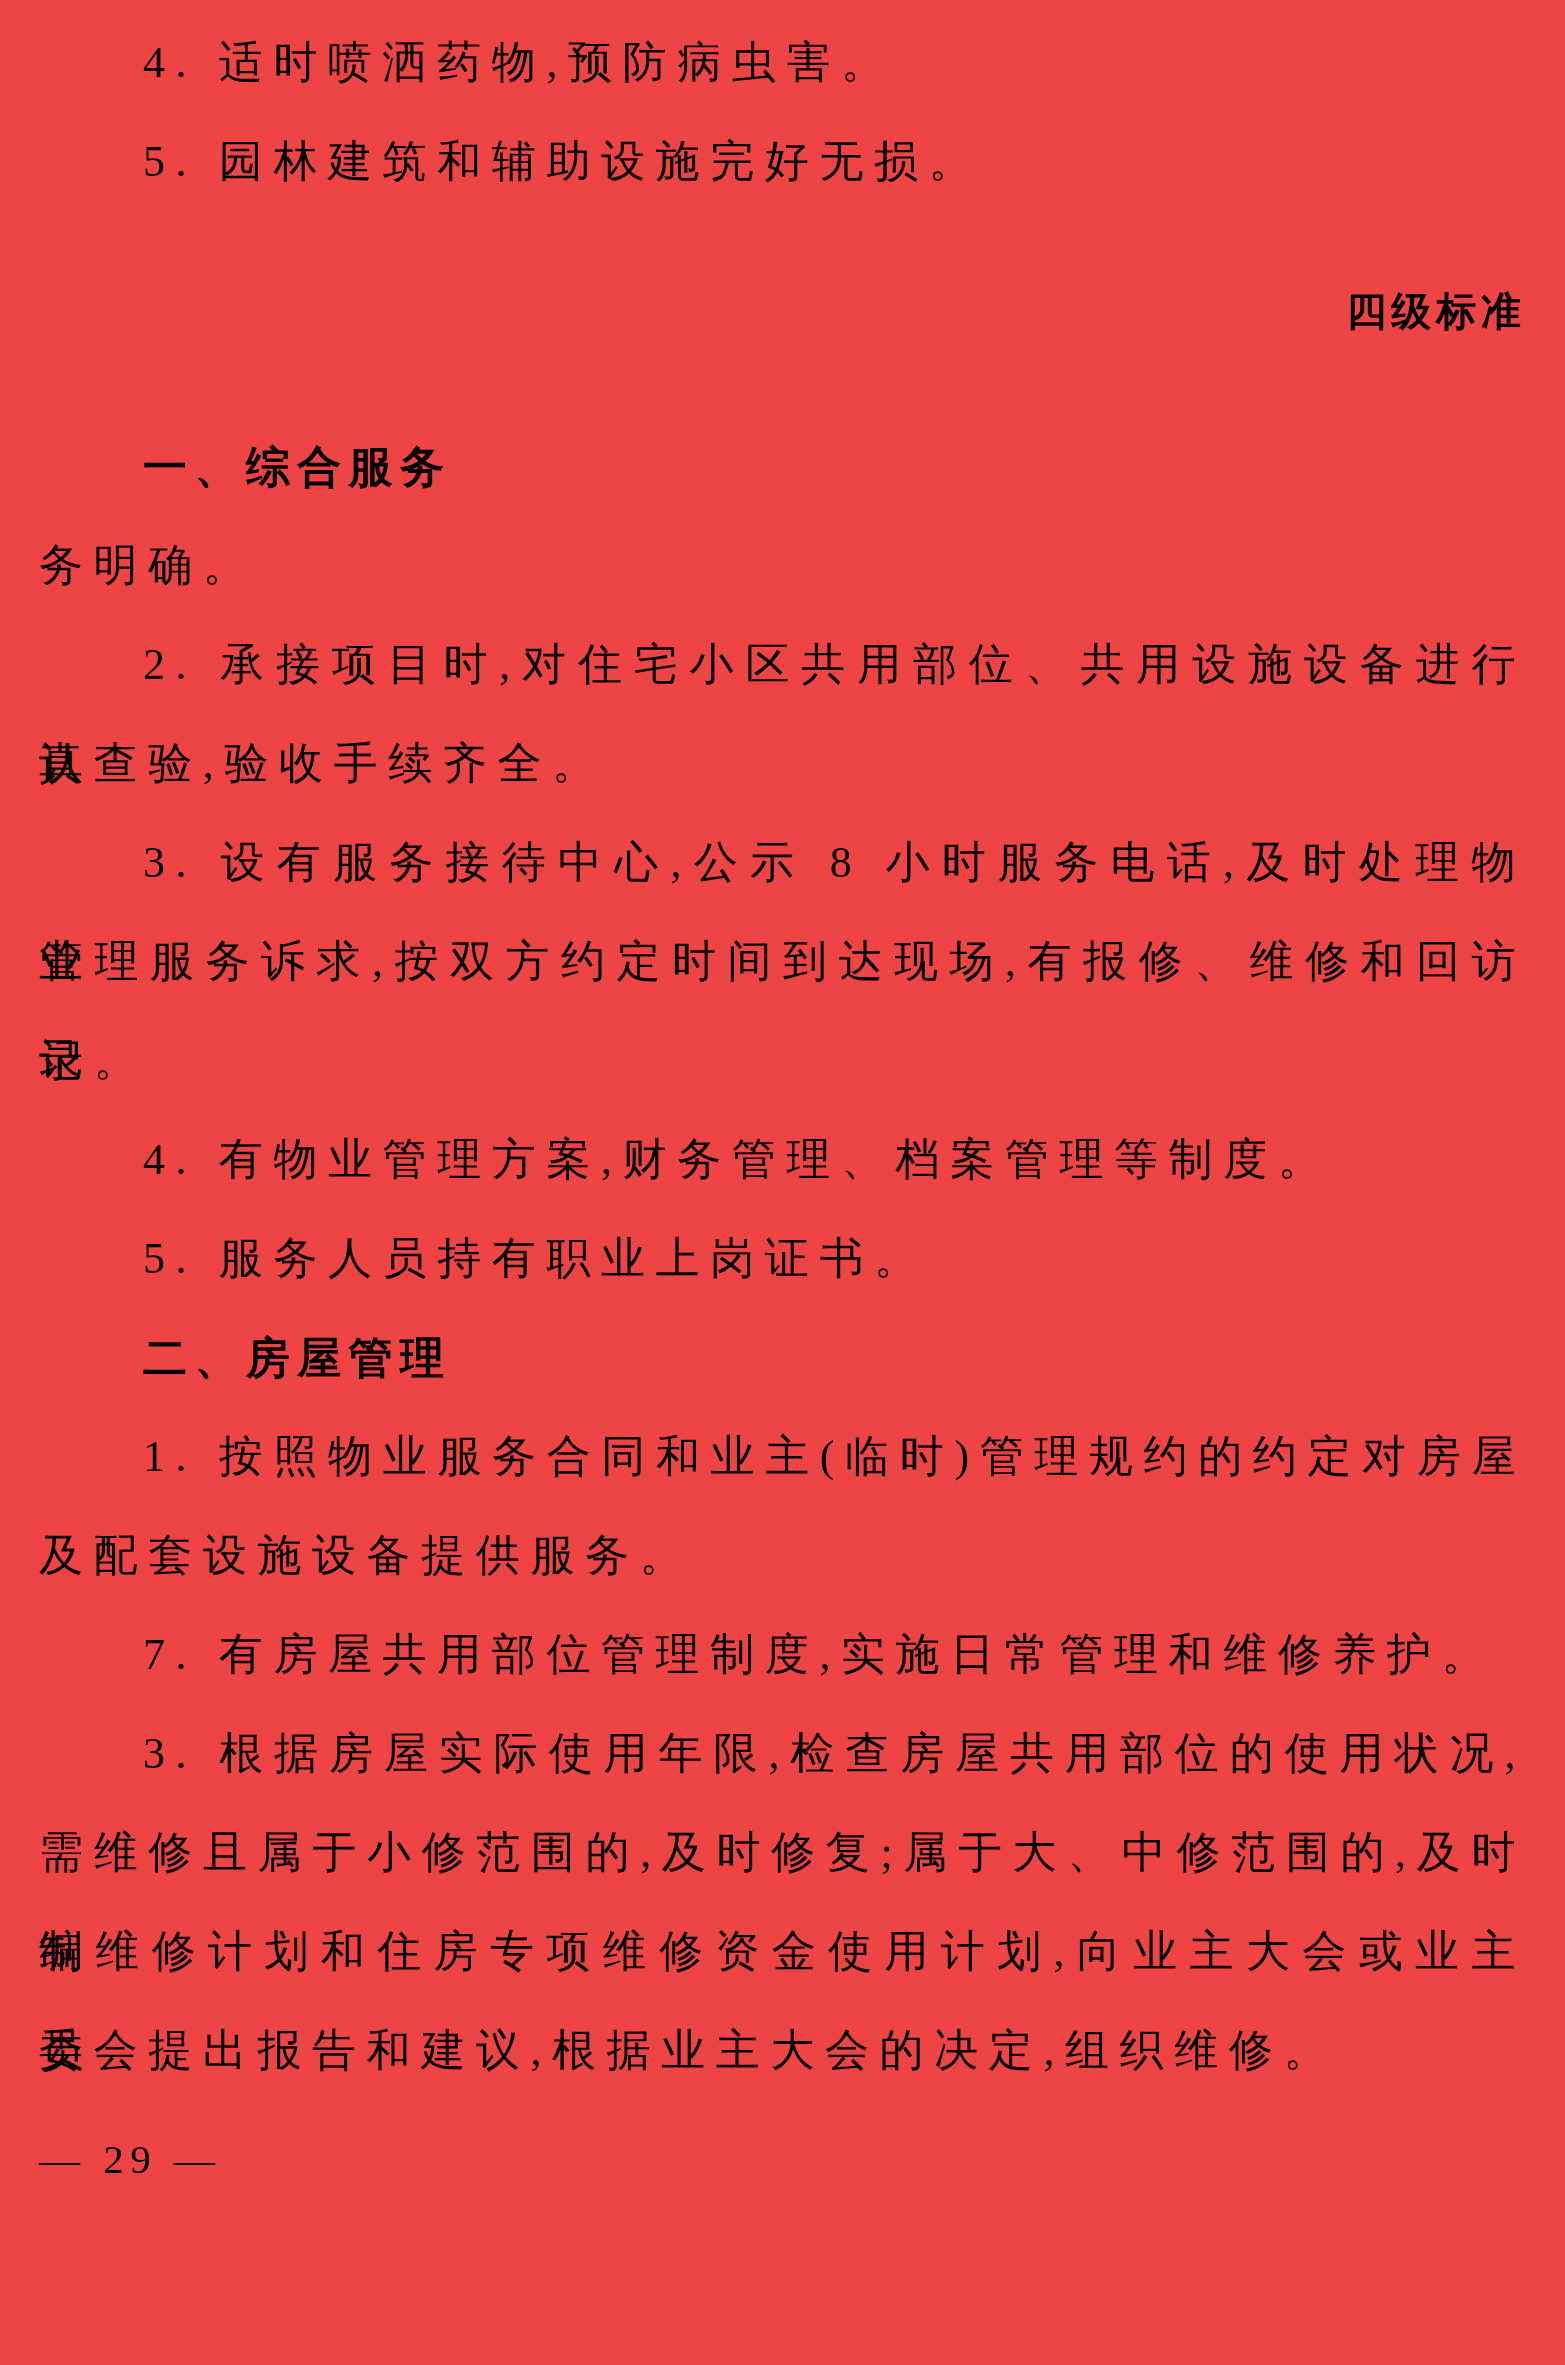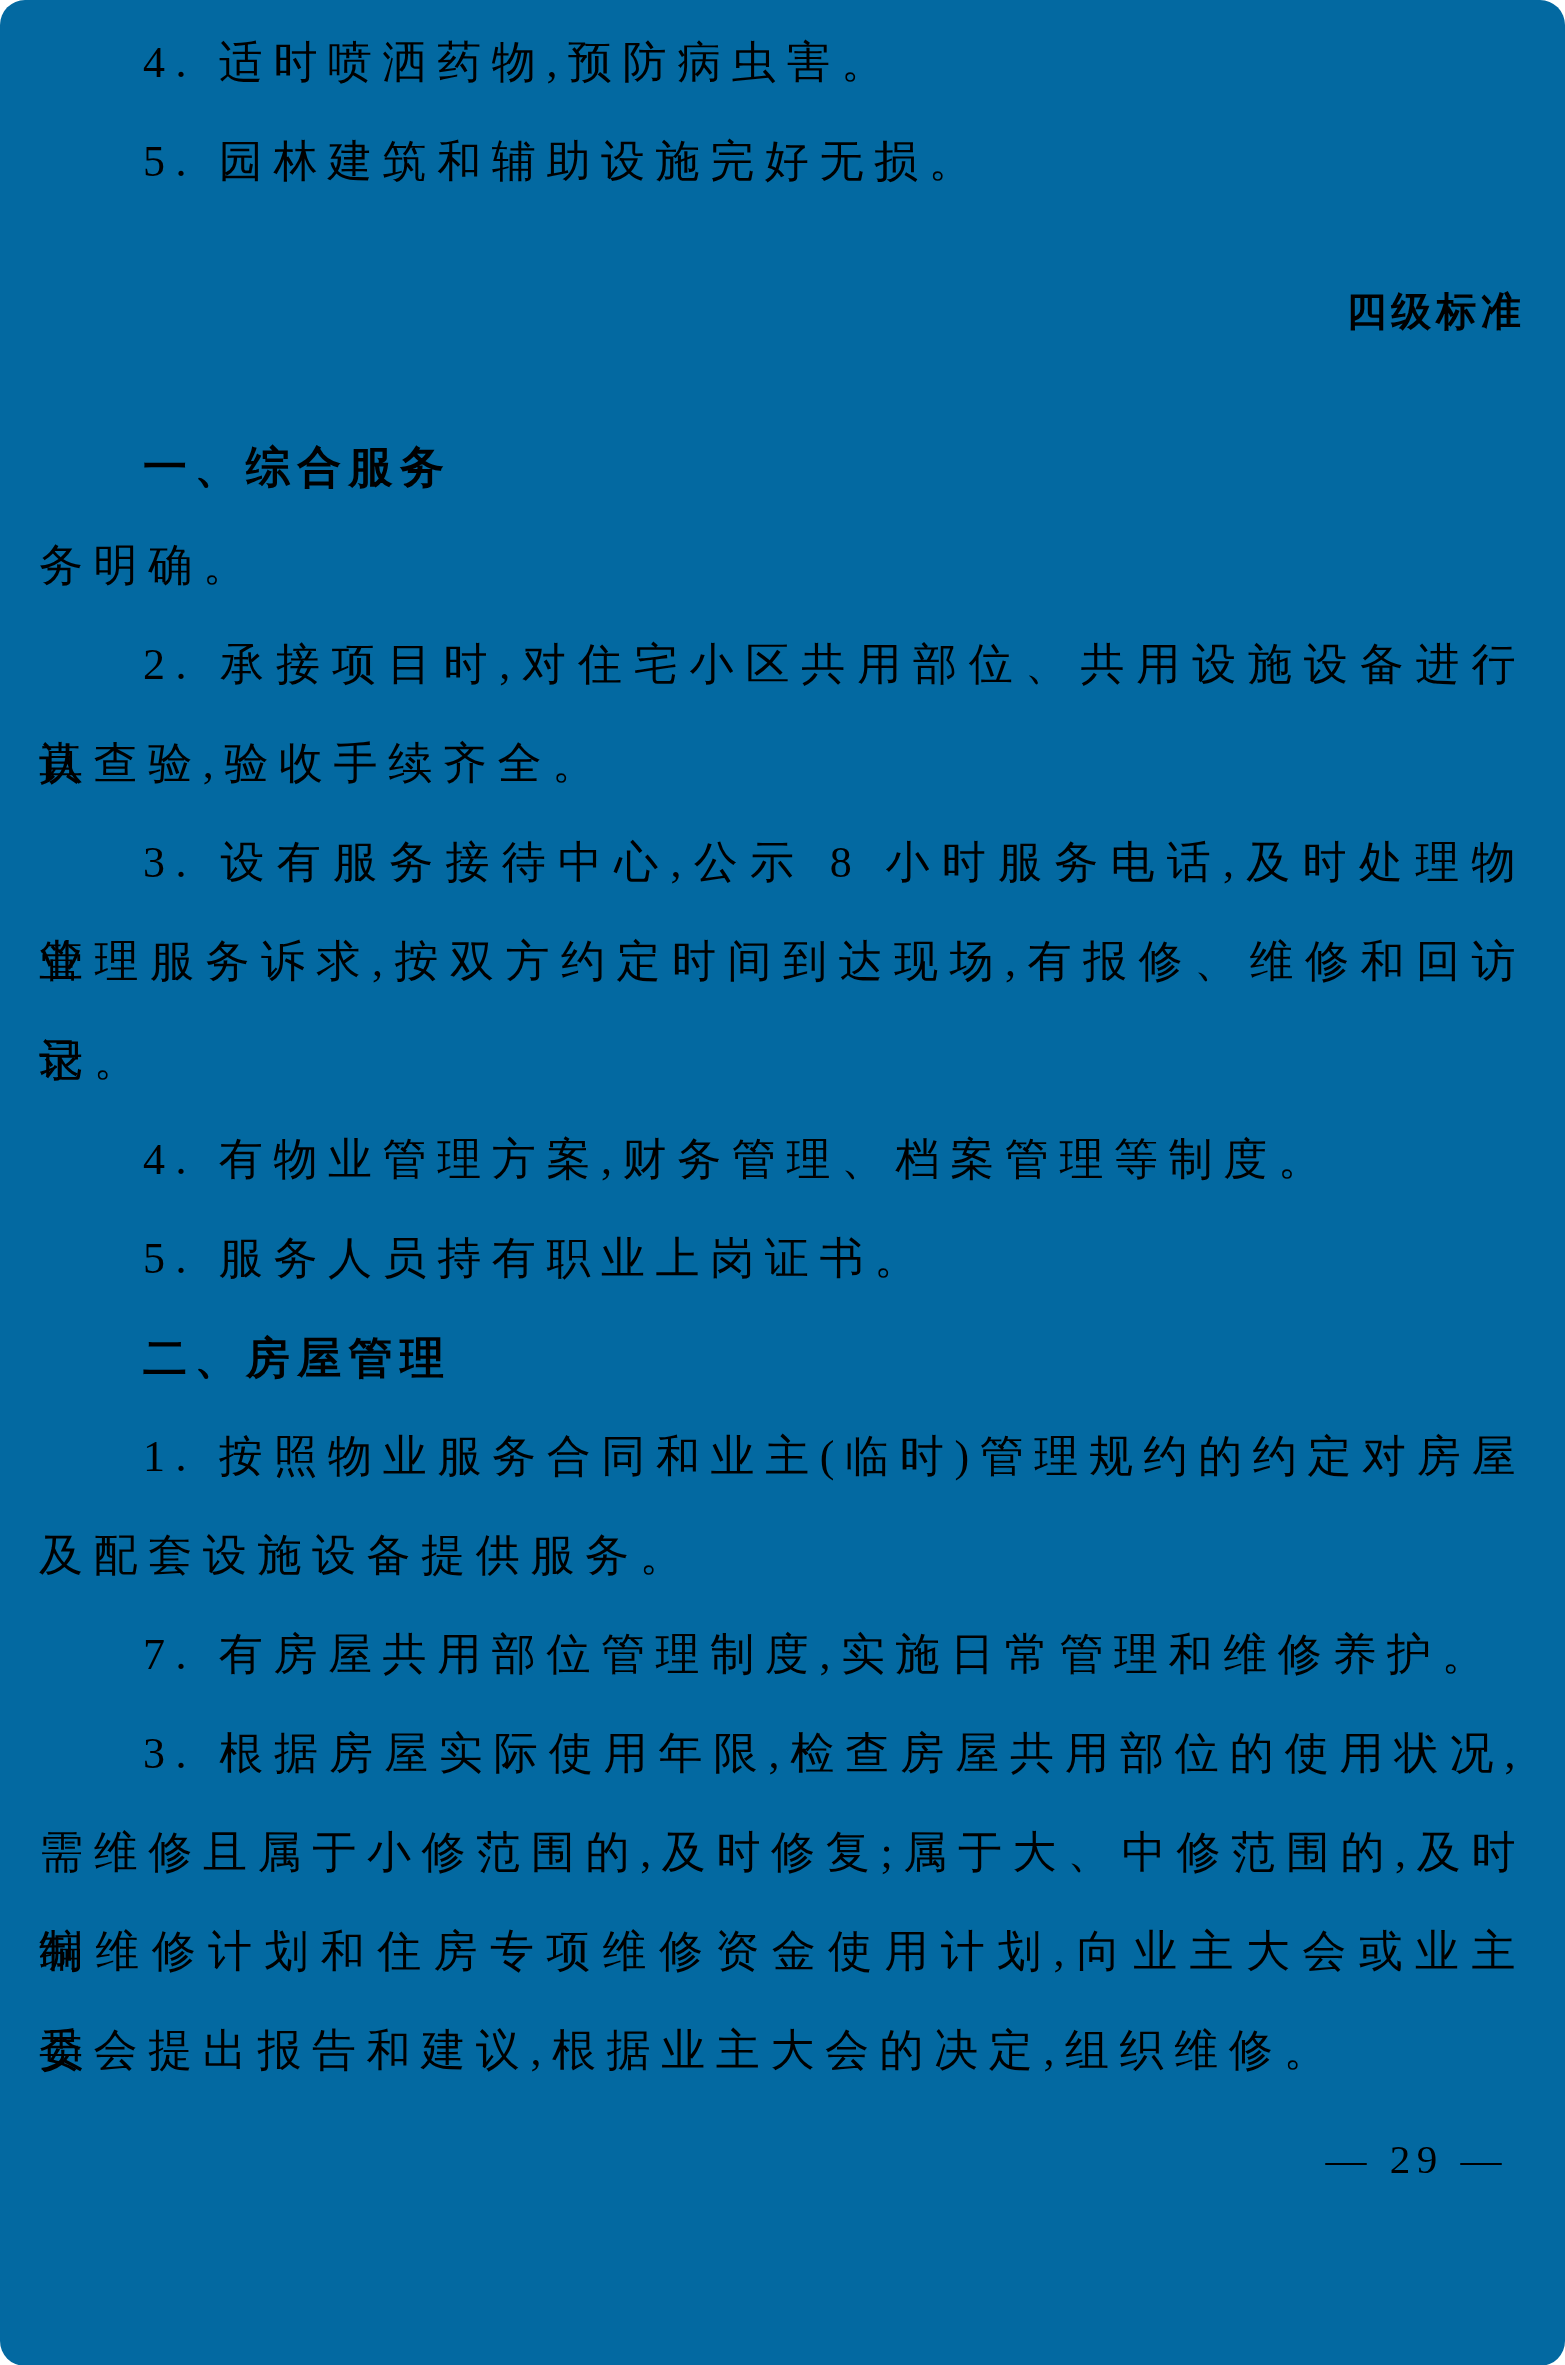--- a/index.html
+++ b/index.html
@@ -9,22 +9,21 @@
     height: 2366px;
     position: relative;
     overflow: hidden;
     font-family: "Liberation Serif", "DejaVu Serif", serif;
     color: #000000;
   }
   .page {
     position: absolute;
     inset: 0;
     padding: 13px 39px 10px 39px;
-    background: #0369a1;
-    border-radius: 25px;
+    background: #ef4444;
   }
   
   .line {
     height: 99px;
     line-height: 99px;
     font-size: 44px;
     letter-spacing: 10.6px;
     white-space: pre;
     font-weight: 400;
   }
@@ -53,21 +52,21 @@
     text-indent: 0;
     margin-top: 51px;   
     margin-bottom: 56px;
   }
   .page-number {
     height: 99px;
     line-height: 99px;
     margin-top: 9.8px;
     font-size: 41px;
     letter-spacing: 6.5px;
-    text-align: right;
+    text-align: left;
     padding-right: 18px;
     white-space: pre;
   }
 </style>
 </head>
 <body>
 
 <main class="page">
   <div id="doc-body">
       <div class="line body indent">4. 适时喷洒药物,预防病虫害。</div>

